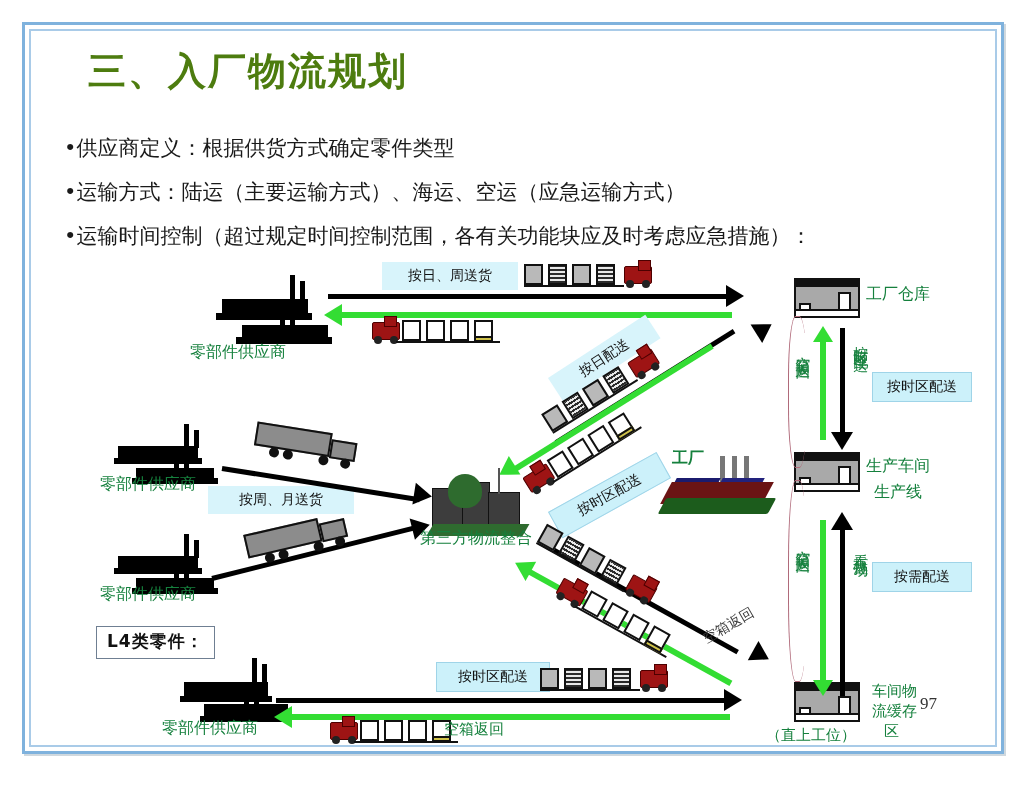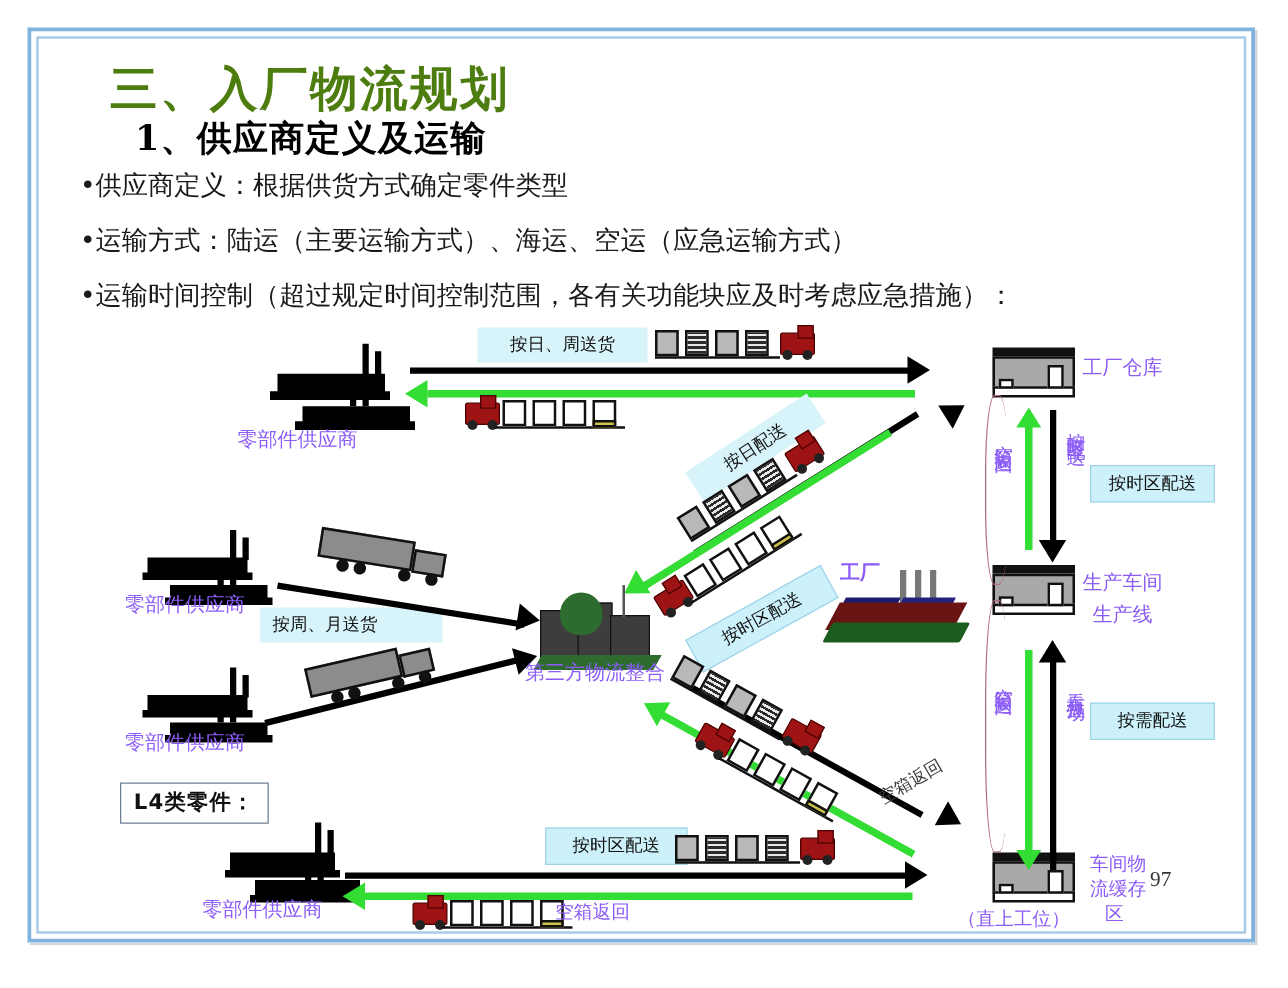--- a/index.html
+++ b/index.html
@@ -72,21 +72,21 @@
     white-space:nowrap;
     font-family:"DejaVu Sans","Liberation Sans",sans-serif;
   }
   .chip.box{border:1px solid #9fd4e8;background:#ccf1fa;}
   .chip.rot{transform:rotate(-33deg);transform-origin:left top;}
   .chip.rot2{transform:rotate(-29deg);transform-origin:left top;}
 
   
   .cap{
     position:absolute;
-    font-size:15px;color:#8b5cf6;
+    font-size:15px;color:#15803d;
     white-space:nowrap;
     font-family:"DejaVu Sans","Liberation Sans",sans-serif;
   }
   .cap.big{font-size:16px;}
   .cap.rot{transform:rotate(-30deg);transform-origin:left top;color:#3b3b3b;}
   .cap.vert{
     writing-mode:vertical-rl;text-orientation:upright;
     line-height:1.05;letter-spacing:3px;
   }
   .bar-black{position:absolute;background:#000;height:5px;}
@@ -166,21 +166,20 @@
 </style>
 </head>
 <body>
 
 <div id="slide">
 
   <div class="frame-outer"></div>
   <div class="frame-inner"></div>
 
   <div class="h1">三、入厂物流规划</div>
-  <div class="h2">1、供应商定义及运输</div>
   <div class="bullet b1">•供应商定义：根据供货方式确定零件类型</div>
   <div class="bullet b2">•运输方式：陆运（主要运输方式）、海运、空运（应急运输方式）</div>
   <div class="bullet b3">•运输时间控制（超过规定时间控制范围，各有关功能块应及时考虑应急措施）：</div>
 
 
   <div class="fac" style="left:208px;top:275px;width:120px;height:70px;">
     <div class="stack" style="left:82px;top:0px;height:26px;"></div>
     <div class="stack" style="left:92px;top:6px;height:20px;"></div>
     <div class="body" style="left:14px;top:24px;width:86px;height:20px;"></div>
     <div class="body" style="left:8px;top:38px;width:96px;height:7px;"></div>
@@ -325,21 +324,21 @@
     <div class="stack" style="left:84px;top:6px;height:18px;"></div>
     <div class="body" style="left:8px;top:22px;width:80px;height:16px;"></div>
     <div class="body" style="left:4px;top:34px;width:88px;height:6px;"></div>
     <div class="stack" style="left:64px;top:28px;height:16px;"></div>
     <div class="stack" style="left:74px;top:32px;height:12px;"></div>
     <div class="body" style="left:26px;top:44px;width:78px;height:14px;"></div>
     <div class="body" style="left:22px;top:54px;width:86px;height:6px;"></div>
   </div>
   <div class="cap big" style="left:100px;top:584px;">零部件供应商</div>
 
-  <div class="chip" style="left:208px;top:486px;width:126px;">按周、月送货</div>
+  <div class="chip" style="left:208px;top:486px;width:126px;text-align:center;">按周、月送货</div>
 
   <div class="bar-black" style="left:222px;top:466px;width:200px;transform:rotate(9deg);transform-origin:left center;"></div>
   <div class="tip tip-r-black" style="left:414px;top:484px;transform:rotate(9deg);"></div>
   <div class="truck" style="left:254px;top:428px;transform:rotate(9deg);">
     <div class="trailer"></div>
       <div class="cab"></div>
     <div class="wheel" style="left:16px;"></div>
       <div class="wheel" style="left:30px;"></div>
     <div class="wheel" style="left:66px;"></div>
       <div class="wheel" style="left:88px;"></div>

